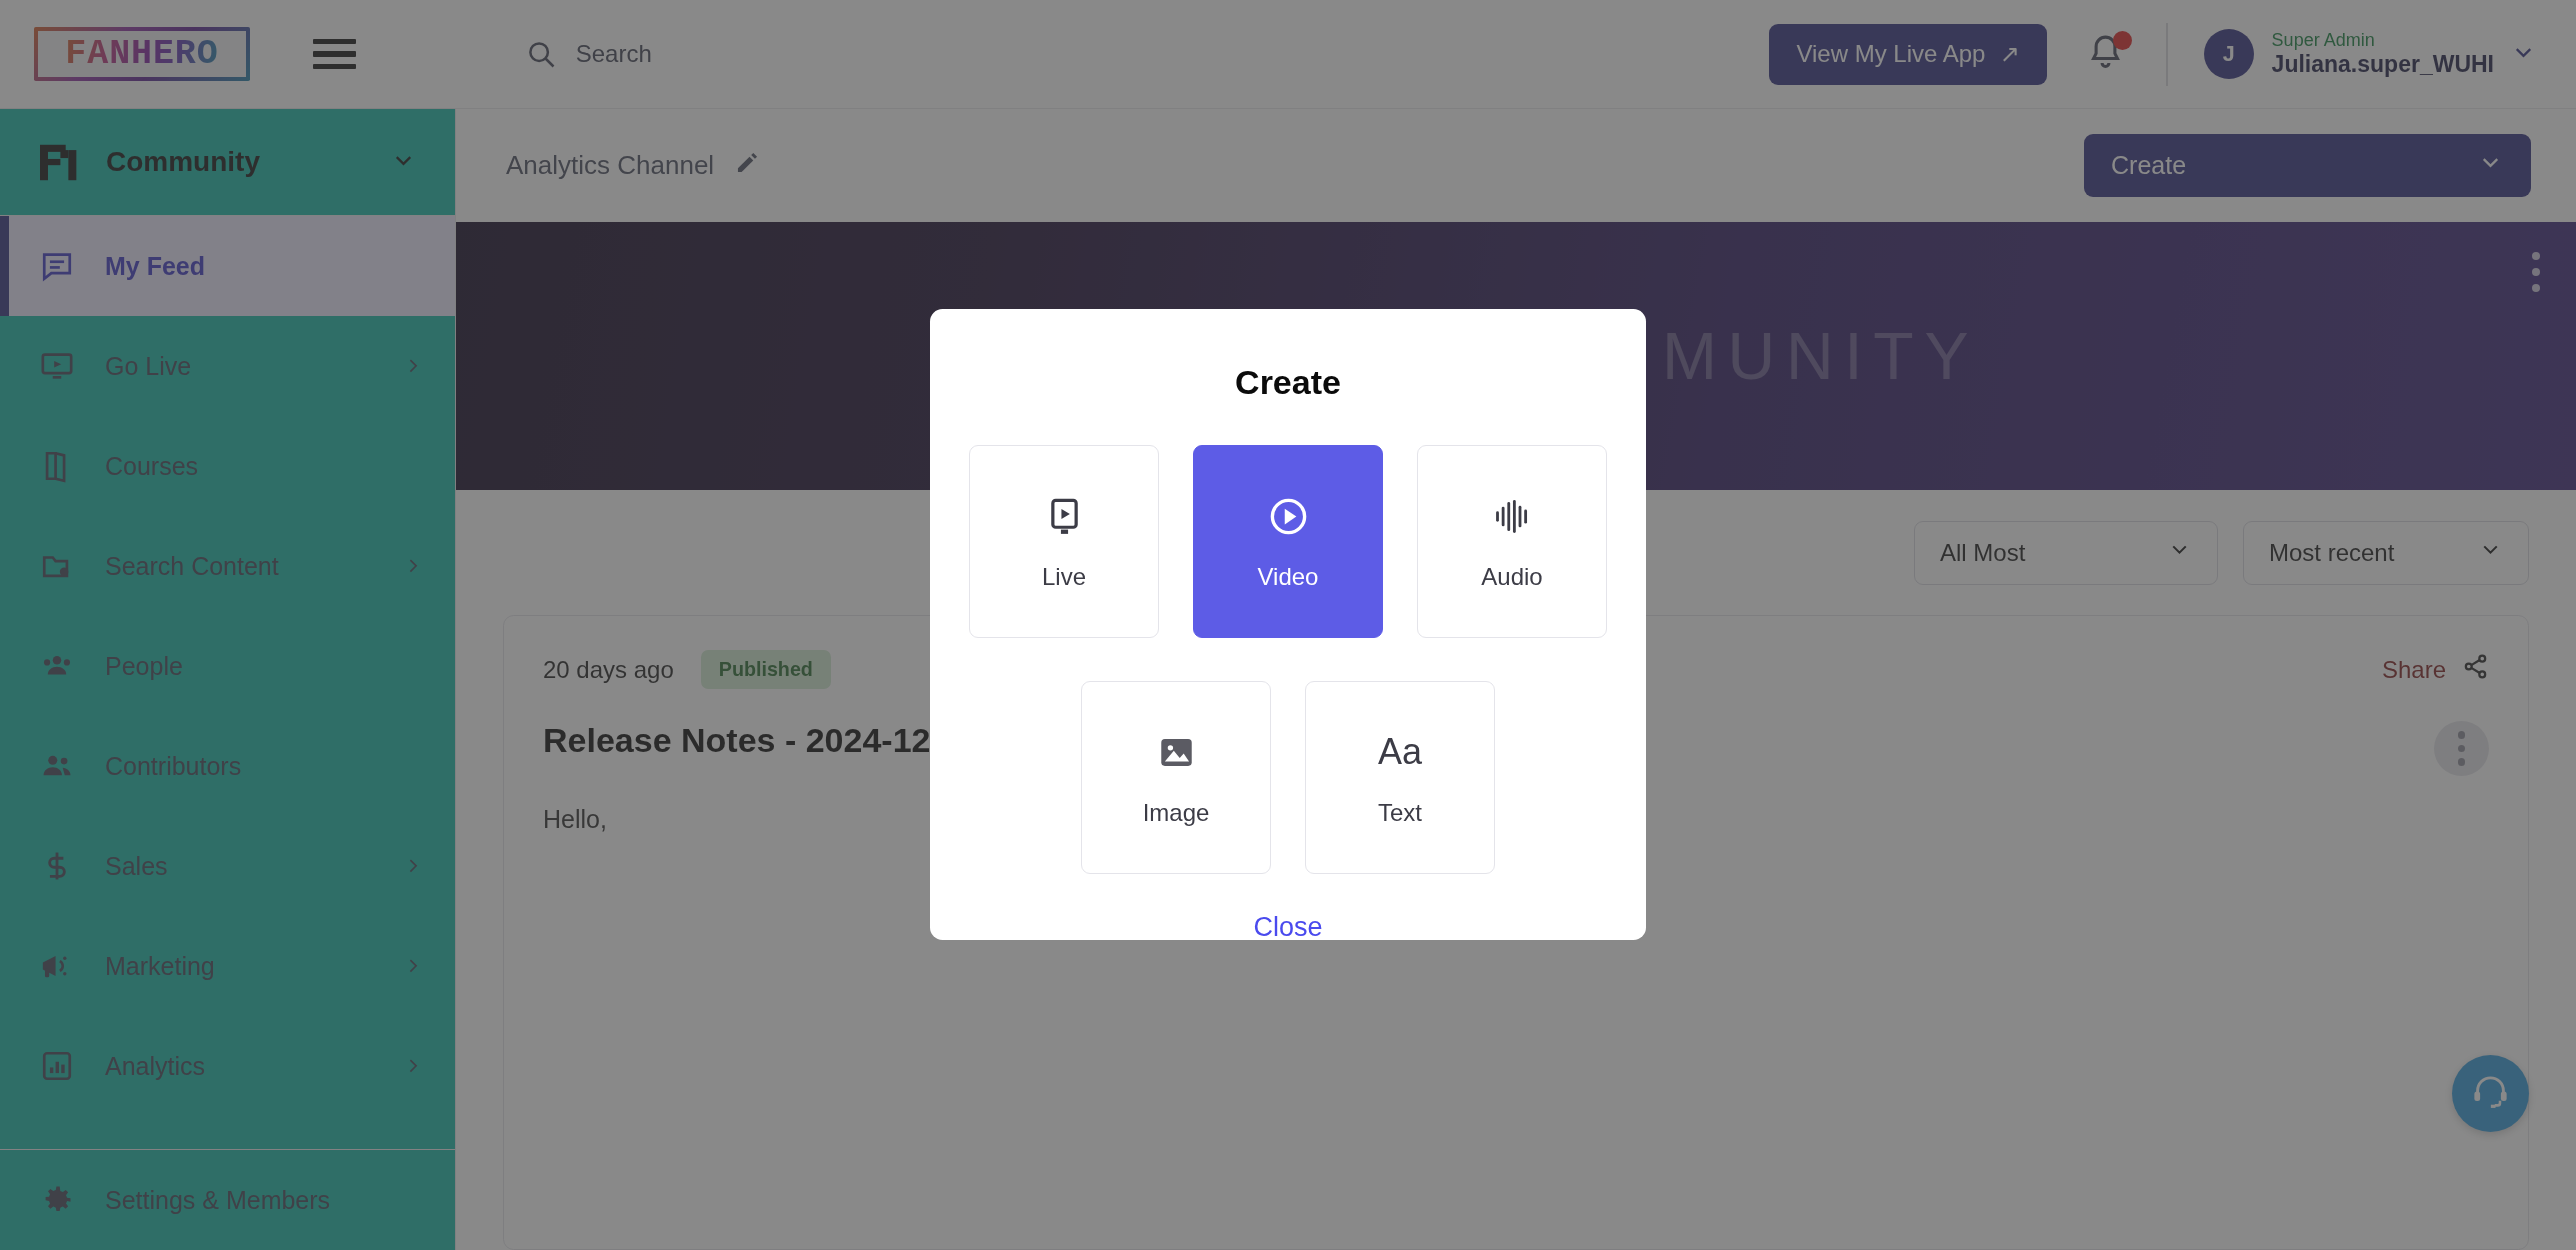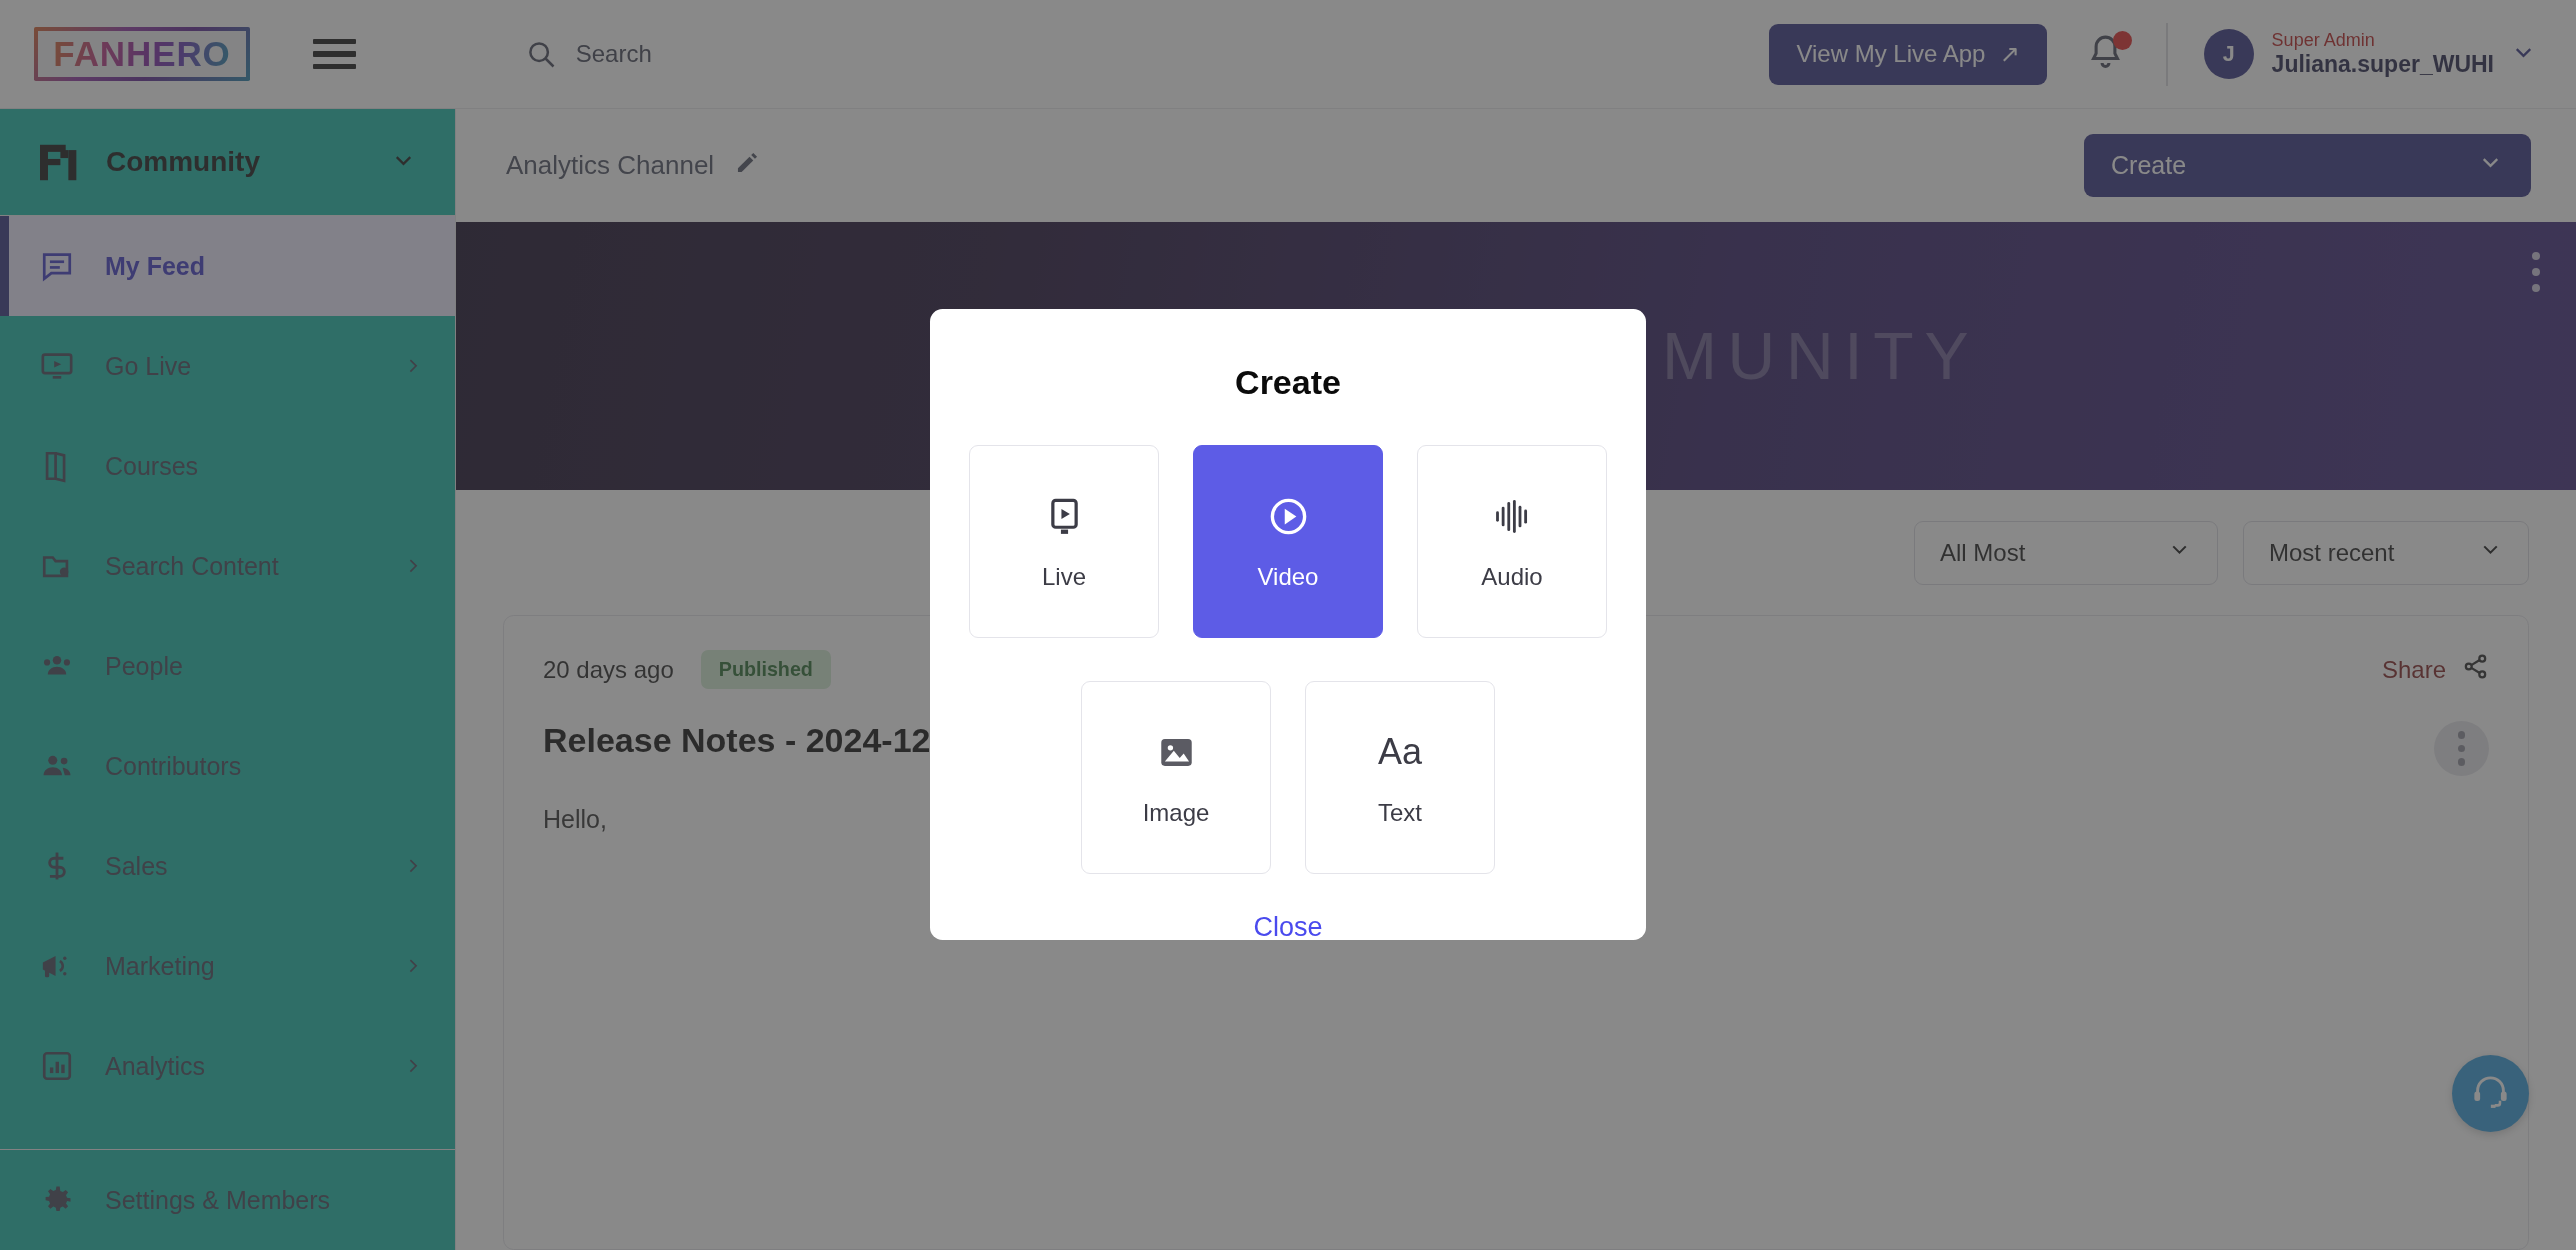--- a/index.html
+++ b/index.html
@@ -39,21 +39,21 @@
       linear-gradient(#f2f2f5,#f2f2f5) padding-box,
       linear-gradient(135deg,#d4602a 0%, #8b2fa0 35%, #5a1f8f 60%, #1d7fa8 100%) border-box;
     display: flex; align-items: center; justify-content: center;
     position: relative;
   }
   .logo-text {
     font-size: 35px; font-weight: 700; letter-spacing: 0.9px;
     background: linear-gradient(100deg,#cf5f2c 0%, #b8337e 28%, #7b1fa2 55%, #5e35b1 72%, #1e88a8 100%);
     -webkit-background-clip: text; background-clip: text;
     color: transparent;
-    font-family: Liberation Sans, sans-serif;
+    font-family: Liberation Mono, monospace;
   }
   .hamburger {
     margin-left: 63px; width: 43px; height: 30px;
     display: flex; flex-direction: column; justify-content: space-between;
     cursor: pointer;
   }
   .hamburger span { display: block; height: 5.4px; background: #111; border-radius: 0.9px; }
 
   .search-area {
     flex: 1; display: flex; align-items: center; padding-left: 70px; gap: 19.7px;
@@ -77,21 +77,21 @@
     width: 19.7px; height: 19.7px; border-radius: 50%; background: #e02020;
   }
   .v-sep { width: 1.8px; height: 63px; background: #d7d7dd; margin-right: 36px; }
   .avatar {
     width: 50px; height: 50px; border-radius: 50%;
     background: #2f2e7e; color: #fff;
     display: flex; align-items: center; justify-content: center;
     font-size: 21.5px; font-weight: 600; flex: 0 0 50px;
   }
   .user-meta { margin-left: 18px; line-height: 1.15; }
-  .user-role { font-size: 18px; color: #b91c1c; }
+  .user-role { font-size: 18px; color: #15803d; }
   .user-name { font-size: 23px; font-weight: 700; color: #1d1d44; }
   .caret-small { margin-left: 16px; }
 
   
   .body-row { flex: 1; display: flex; min-height: 0; }
 
   
   .sidebar {
     width: 456px; flex: 0 0 456px;
     background: #14b8a6;

